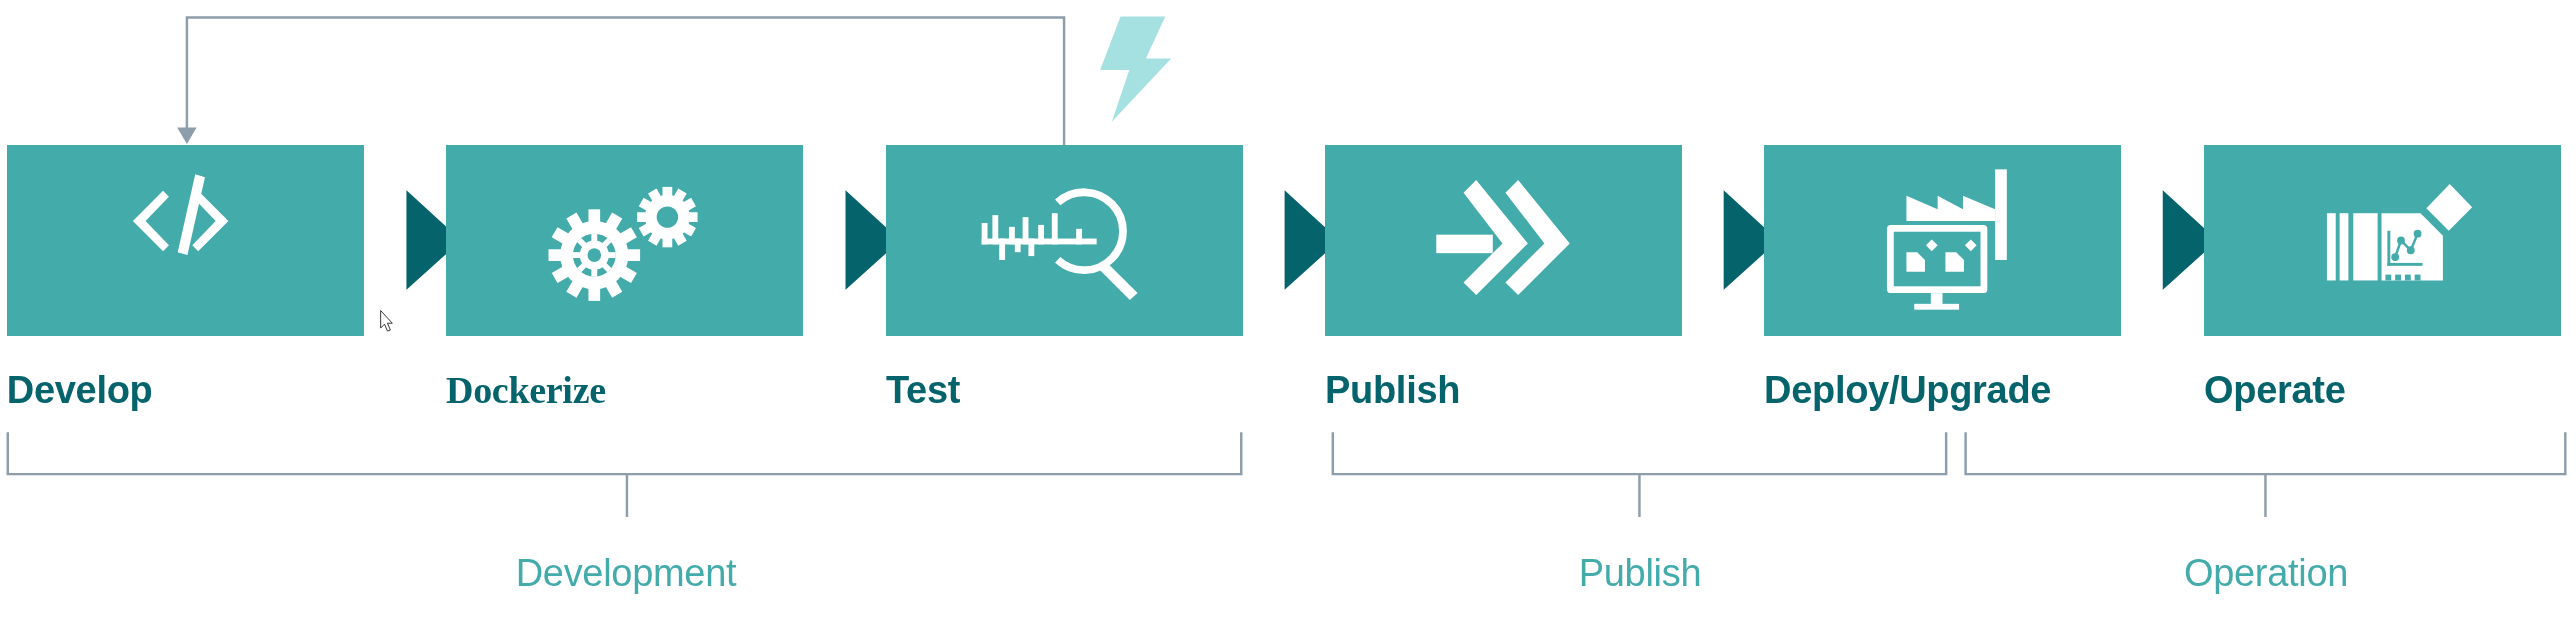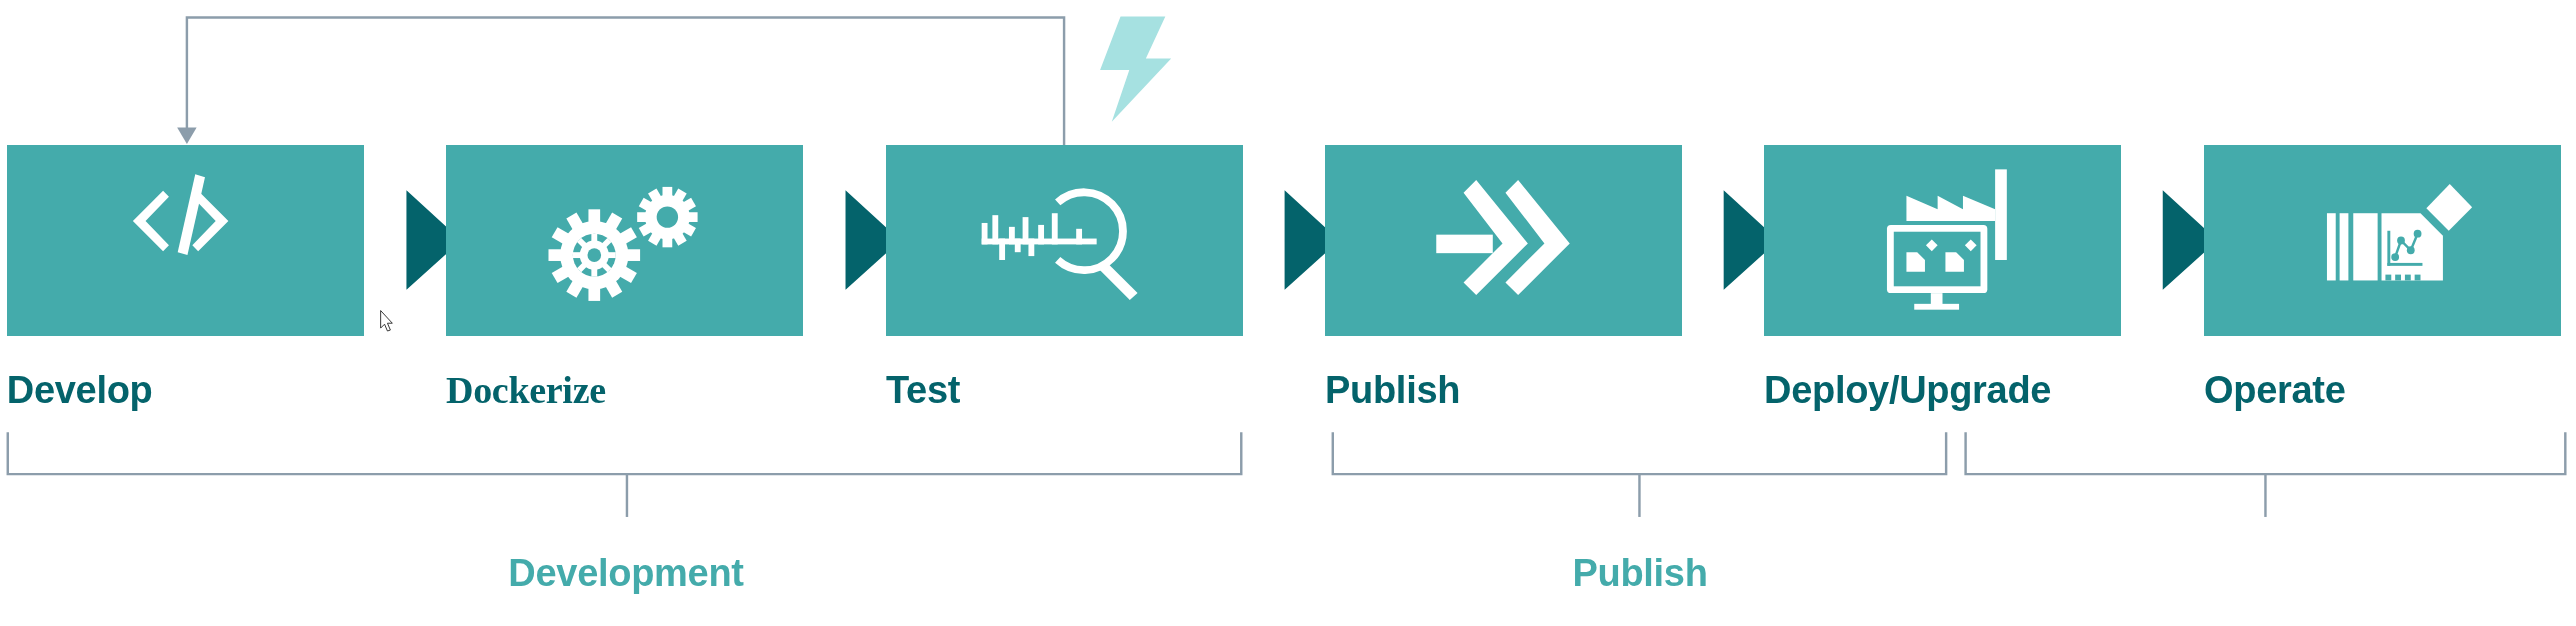--- a/index.html
+++ b/index.html
@@ -3,21 +3,21 @@
 <meta charset="utf-8">
 <style>
   html, body { margin:0; padding:0; background:#ffffff; }
   body { width:2576px; height:626px; position:relative; overflow:hidden;
          font-family:"Liberation Sans", sans-serif; }
   .stage { position:absolute; left:0; top:0; width:2576px; height:552px; }
   .box { position:absolute; top:145px; width:357px; height:191px; background:#44abab; }
   .box svg { position:absolute; left:0; top:0; width:357px; height:191px; }
   .step-label { position:absolute; top:366px; font-size:38px; font-weight:bold;
                 color:#04636b; white-space:nowrap; line-height:49px; letter-spacing:-0.3px; }
-  .phase-label { position:absolute; top:549px; font-size:38px; font-weight:bold;
+  .phase-label { position:absolute; top:549px; font-size:38px; font-weight:normal;
                  color:#44abab; white-space:nowrap; line-height:49px; transform:translateX(-50%); letter-spacing:-0.3px; }
   .overlay { position:absolute; left:0; top:0; width:2576px; height:626px; pointer-events:none; }
 </style>
 </head>
 <body>
 
 <div class="stage">
 
   <svg class="overlay" width="2576" height="626" viewBox="0 0 2644 643">
 
@@ -180,15 +180,16 @@
 
   <div class="step-label" style="left:6.8px;">Develop</div>
   <div class="step-label" style="left:446px;font-family:Liberation Serif, serif;">Dockerize</div>
   <div class="step-label" style="left:886px;text-align:center;">Test</div>
   <div class="step-label" style="left:1325px;">Publish</div>
   <div class="step-label" style="left:2204px;">Operate</div>
   <div class="step-label" style="left:1764px;">Deploy/Upgrade</div>
 
   <div class="phase-label" style="left:626px;">Development</div>
   <div class="phase-label" style="left:1640px;">Publish</div>
+  <div class="phase-label" style="left:2266px;">Operation</div>
 
 </div>
 
 
 </body></html>

